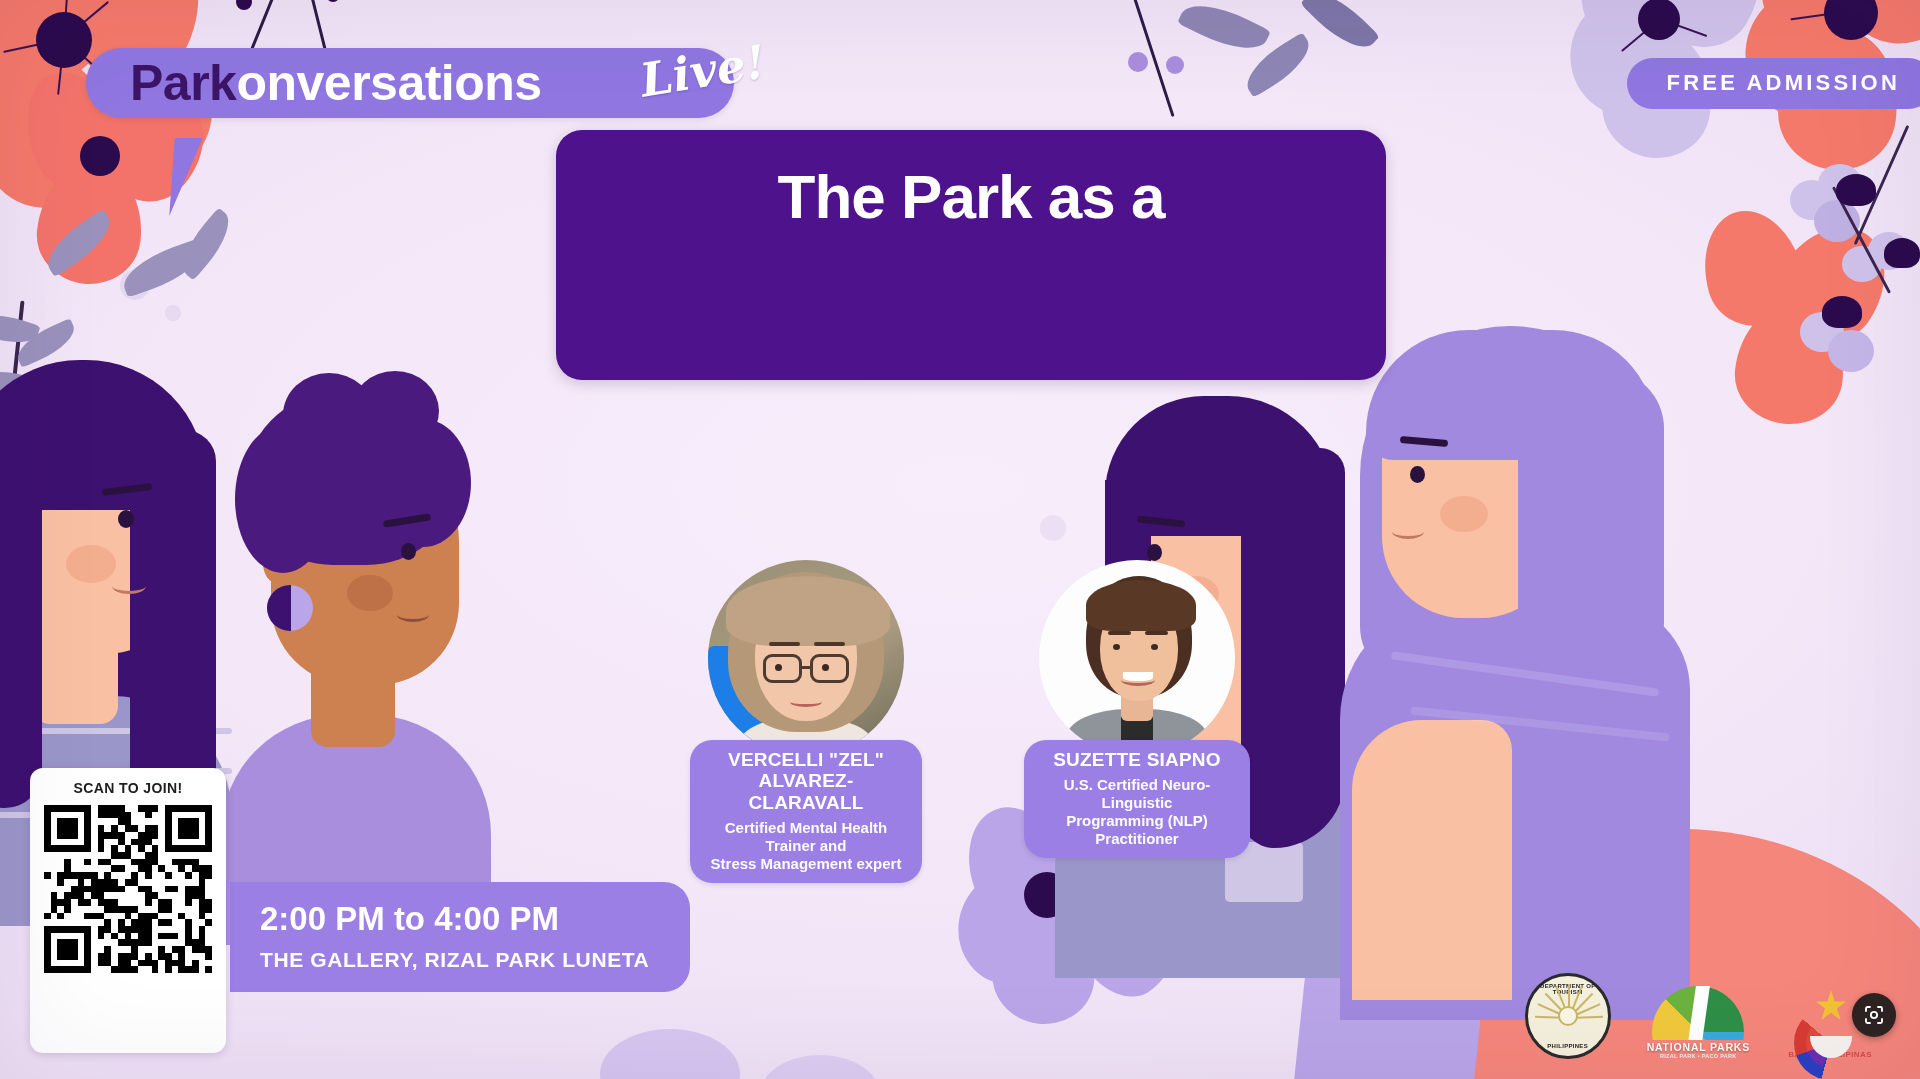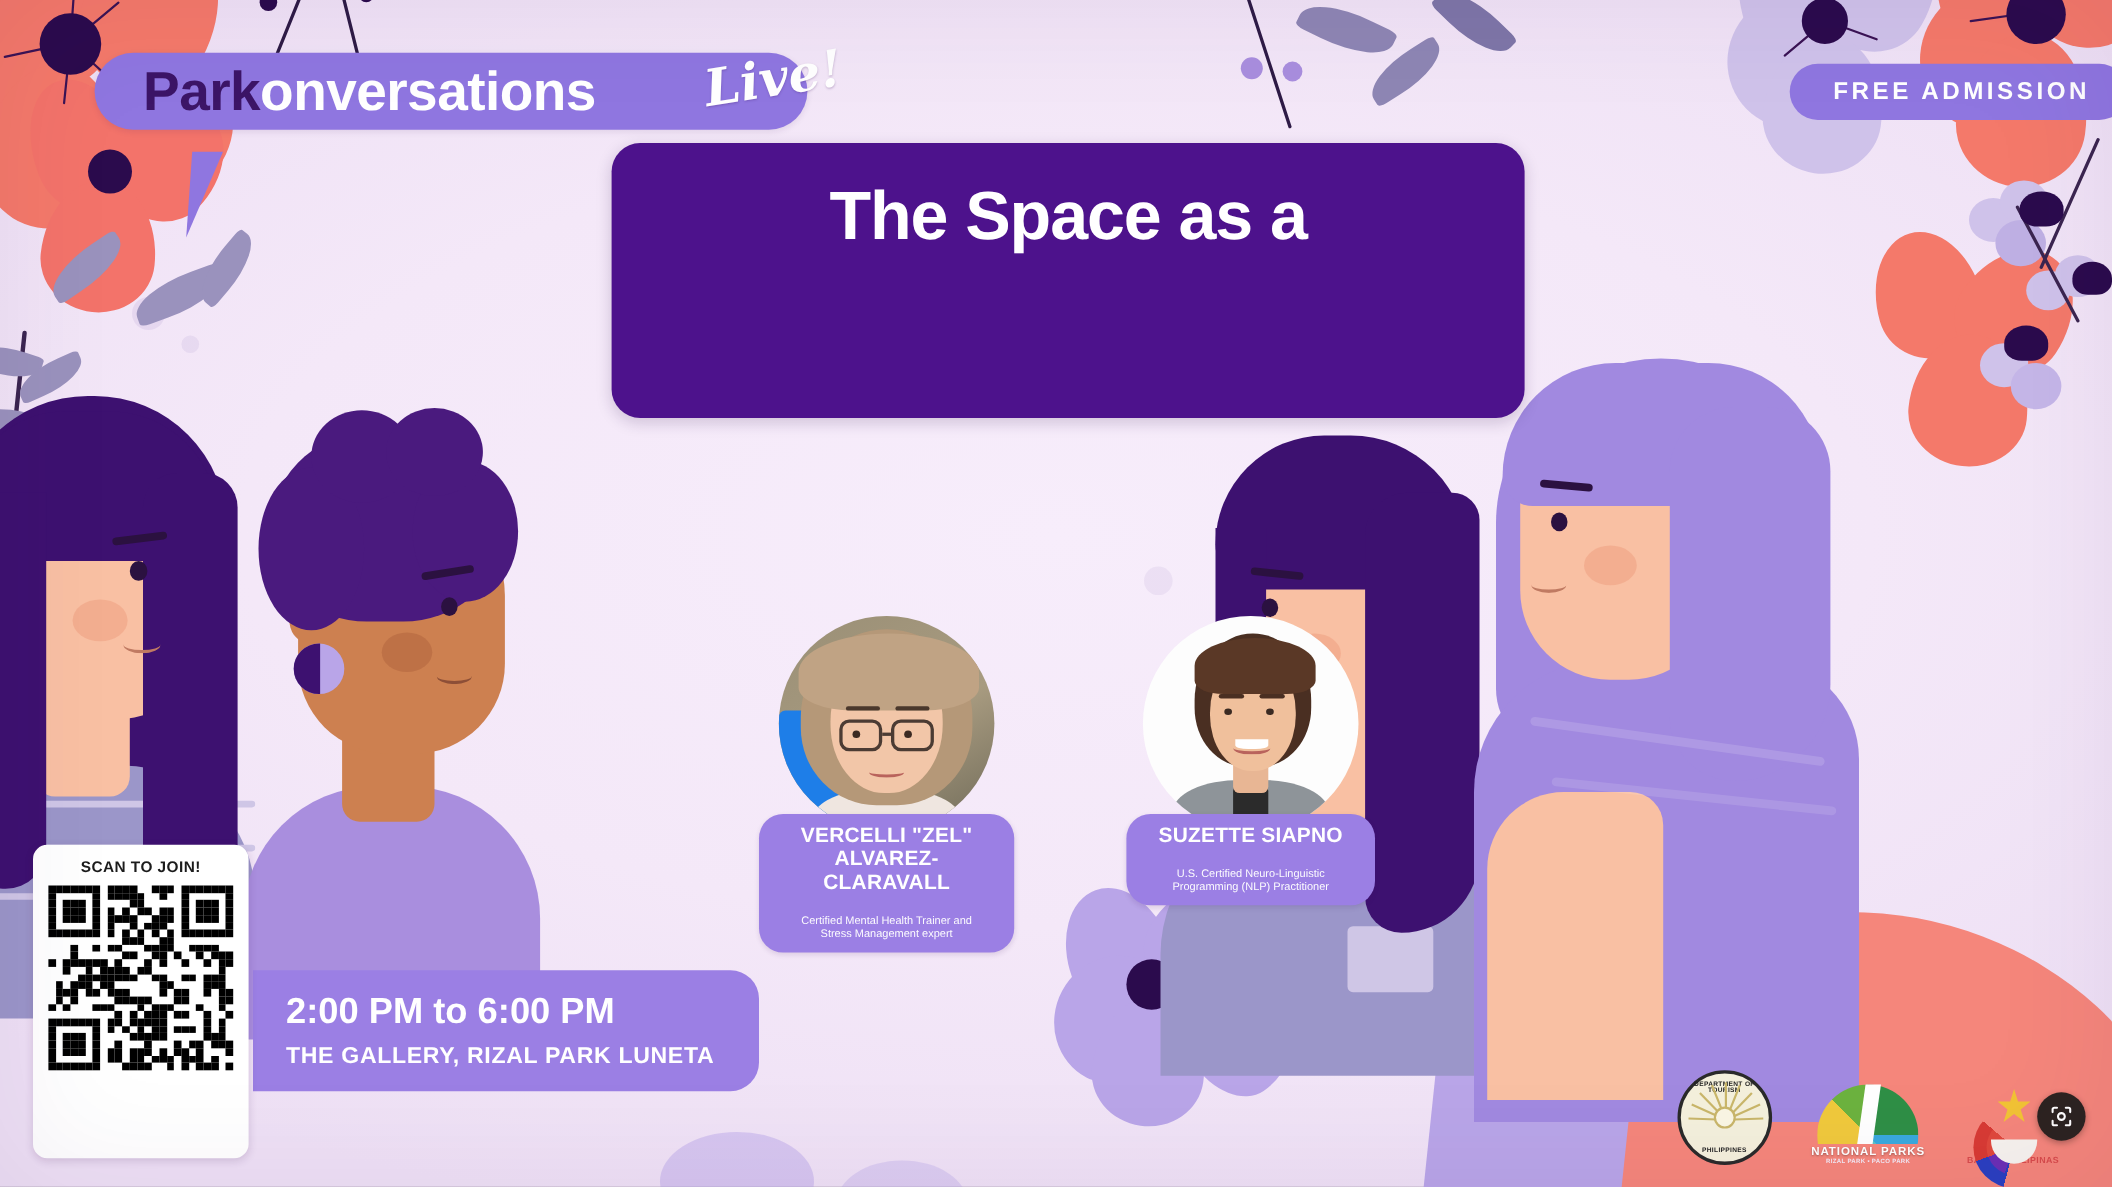--- a/index.html
+++ b/index.html
@@ -111,21 +111,21 @@
   .p-teeth{ position:absolute; background:#fff; border-radius:0 0 40% 40%; }
 
   .namecard{
     margin-top:-16px; background:#9b7fe4; border-radius:22px;
     padding:9px 18px 10px; text-align:center; color:#fff; position:relative; z-index:5;
     box-shadow:0 2px 5px rgba(60,20,90,.12);
   }
   .namecard.w1{ width:232px; }
   .namecard.w2{ width:226px; }
   .sp-name{ font-size:19px; font-weight:700; line-height:1.12; letter-spacing:.2px; }
-  .sp-role{ font-size:10px; font-weight:400; line-height:1.2; margin-top:19px; opacity:.97; }
+  .sp-role{ font-size:15px; font-weight:700; line-height:1.2; margin-top:6px; opacity:.97; }
 
   
   .date-card{
     position:absolute; left:230px; top:882px; width:460px; z-index:27;
     background:#9b7fe4; border-radius:0 26px 26px 0; padding:18px 26px 20px 30px;
     color:#fff;
   }
   .date-main{ font-size:33px; font-weight:700; line-height:1.18; white-space:nowrap; }
   .date-venue{ font-size:21px; font-weight:700; letter-spacing:.6px; margin-top:9px; white-space:nowrap; }
 
@@ -418,21 +418,21 @@
   <div class="logo-bubble">
     <div class="logo-text">
       <span class="logo-park">Park</span><span class="logo-rest">onversations</span>
     </div>
   </div>
   <div class="logo-live">Live!</div>
 
   <div class="free-pill">FREE ADMISSION</div>
 
   <div class="title-card">
-    <div class="title-line">The Space as a</div>
+    <div class="title-line">The Park as a</div>
   </div>
 
 
   <div class="speakers-row">
 
     <div class="speaker">
       <div class="avatar a1">
         <div class="p-bg-blue"></div>
         <div class="p-body" style="left:16%;top:80%;width:68%;height:30%;background:#efe6e0;"></div>
         <div class="p-hair" style="left:10%;top:6%;width:80%;height:82%;background:#b59878;"></div>
@@ -473,21 +473,21 @@
       <div class="namecard w2">
         <div class="sp-name" style="white-space:pre-line;">SUZETTE SIAPNO</div>
         <div class="sp-role" style="white-space:pre-line;">U.S. Certified Neuro-Linguistic
 Programming (NLP) Practitioner</div>
       </div>
     </div>
 
   </div>
 
   <div class="date-card">
-    <div class="date-main">2:00 PM to 6:00 PM</div>
+    <div class="date-main">2:00 PM to 4:00 PM</div>
     <div class="date-venue">THE GALLERY, RIZAL PARK LUNETA</div>
   </div>
 
   <div class="qr-card">
     <div class="qr-title">SCAN TO JOIN!</div>
     <div class="qr-grid" id="qrgrid">
         <i class="on"></i>
         <i class="on"></i>
         <i class="on"></i>
         <i class="on"></i>

